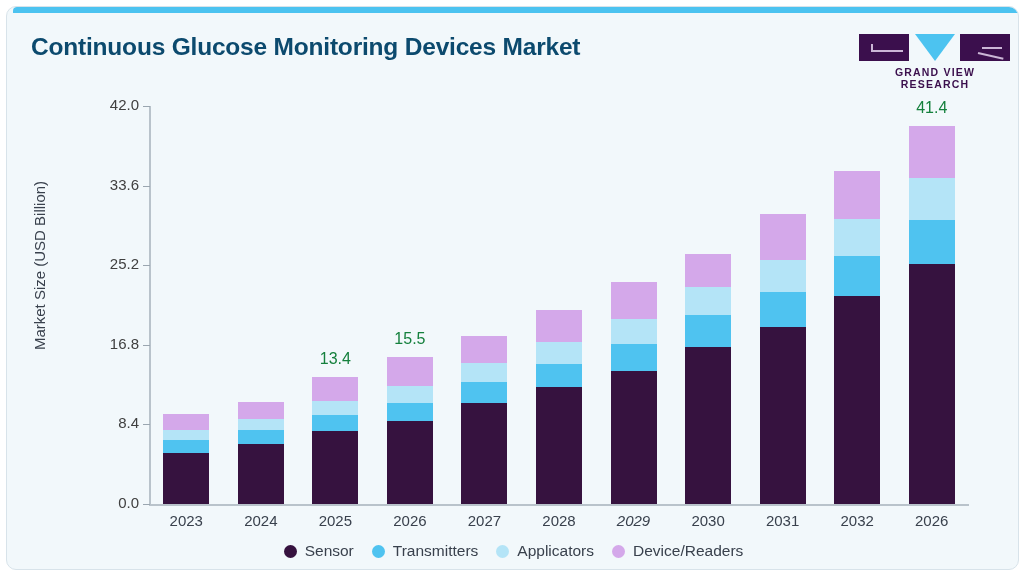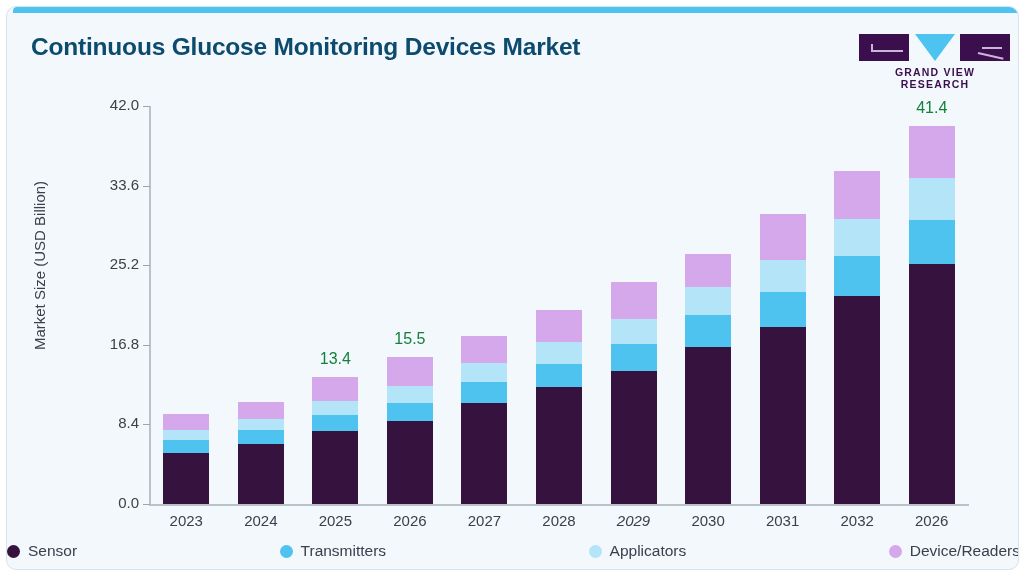--- a/index.html
+++ b/index.html
@@ -67,21 +67,21 @@
   }
   .bar{position:absolute;bottom:0;width:46px;}
   .seg{width:46px;display:block;}
   .bar-total{
     position:absolute;width:90px;text-align:center;
     font-size:16px;color:#15803d;
   }
   
   #legend{
     position:absolute;left:0;top:535px;width:1013px;
-    display:flex;justify-content:space-between;align-items:center;gap:18px;
+    display:flex;justify-content:center;align-items:center;gap:18px;
   }
   .legend-item{display:flex;align-items:center;gap:8px;}
   .legend-dot{width:13px;height:13px;border-radius:50%;display:inline-block;}
   .legend-text{font-size:15.5px;color:#39414d;}
 </style>
 </head>
 <body>
 
 <div id="card">
   <div id="topbar"></div>

